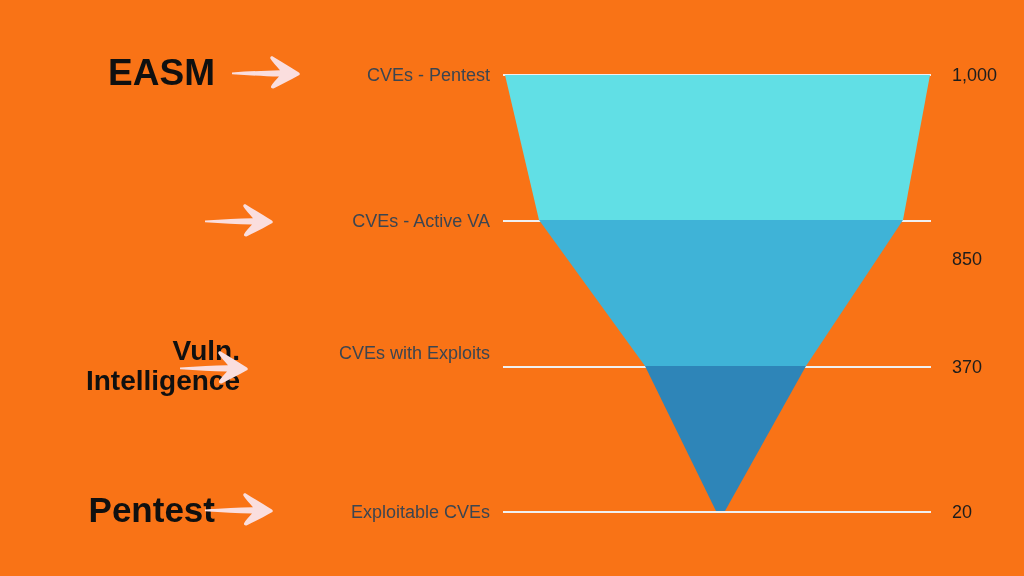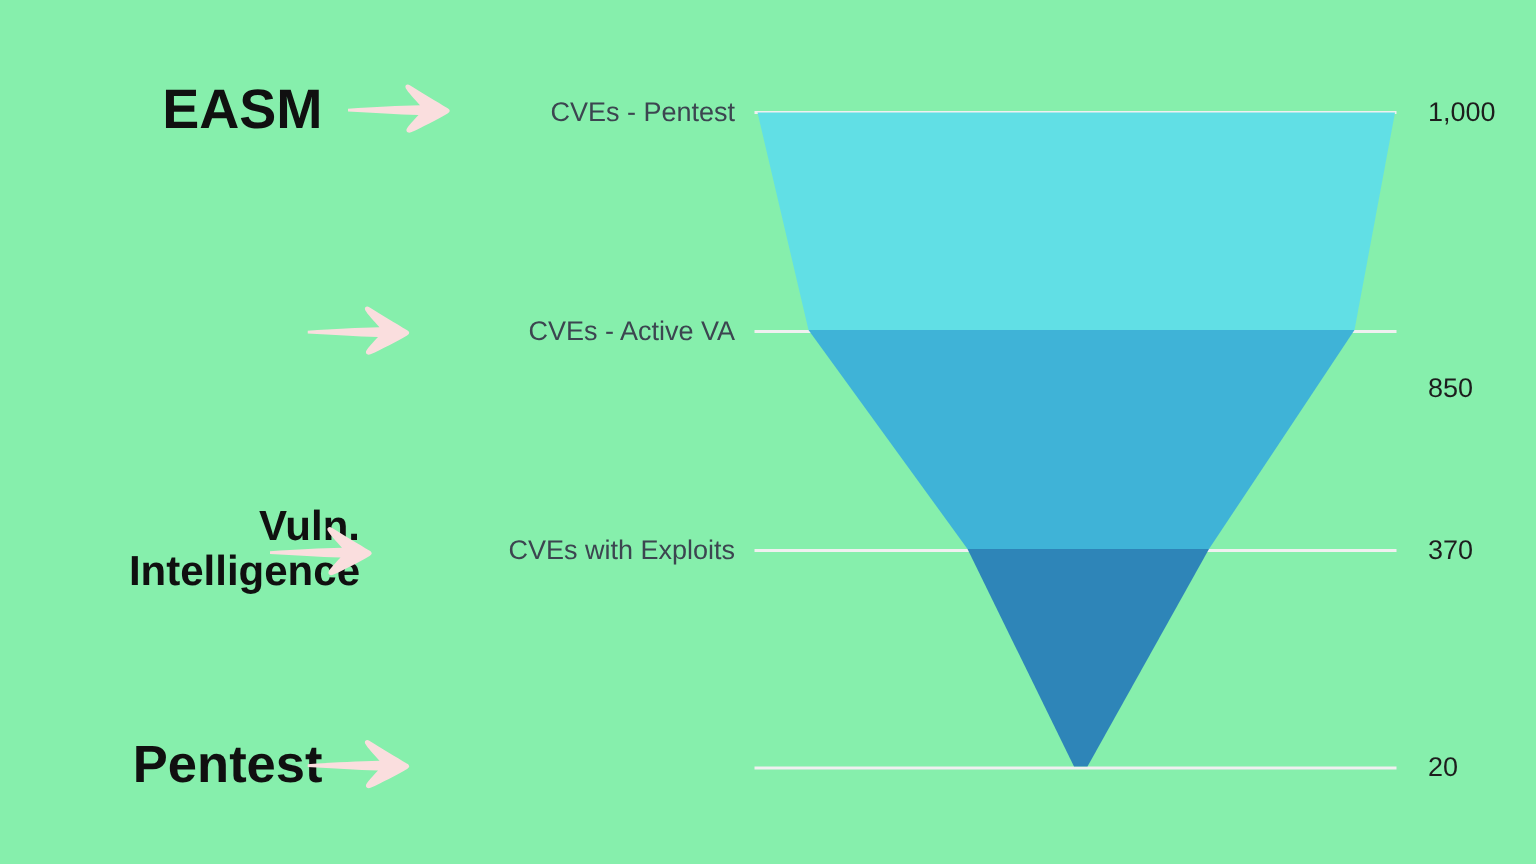--- a/index.html
+++ b/index.html
@@ -13,21 +13,21 @@
     height: 576px;
     overflow: hidden;
     font-family: "Liberation Sans", sans-serif;
     position: relative;
   }
 
   #stage {
     position: relative;
     width: 1024px;
     height: 576px;
-    background: #86efac;
+    background: #f97316;
   }
 
   .stage-label-box {
     position: absolute;
     left: 0;
     width: 215px;
     display: flex;
     align-items: center;
     justify-content: flex-end;
   }
@@ -134,32 +134,35 @@
 
   <div class="stage-label-box" style="top:320px; height:92px; width:240px;">
     <span class="stage-label-text" style="font-size:28px;">Vuln.
 Intelligence</span>
   </div>
   <div class="arrow-box" style="left:180px; top:350px;">
     <svg viewBox="0 0 75 34" xmlns="http://www.w3.org/2000/svg">
       <path d="M0 17.5 C18 16.2, 34 15.6, 48 15.2 C44 10.5, 40 6.5, 38.5 3.8 C37.6 2.1, 39.3 0.6, 41.2 1.8 C49 6.6, 59 12.6, 66.5 17.2 C68.3 18.3, 68.2 19.6, 66.4 20.6 C59 24.8, 49.5 29.8, 42 33.2 C40 34.1, 38.3 32.6, 39.2 30.9 C40.4 28.6, 43.6 25.4, 47 21.6 C33 21.4, 17 20.2, 0 19.3 Z" fill="#FADEDE"></path>
     </svg>
   </div>
-  <div class="row-label" style="left:190px; top:367px; width:300px;">
+  <div class="row-label" style="left:190px; top:353px; width:300px;">
     <span>CVEs with Exploits</span>
   </div>
   <div class="value-label" style="top:367px;">
     <span>370</span>
   </div>
 
   <div class="stage-label-box" style="top:485px; height:50px;">
     <span class="stage-label-text" style="font-size:35px;">Pentest</span>
   </div>
   <div class="arrow-box" style="left:205px; top:492px;">
     <svg viewBox="0 0 75 34" xmlns="http://www.w3.org/2000/svg">
       <path d="M0 17.5 C18 16.2, 34 15.6, 48 15.2 C44 10.5, 40 6.5, 38.5 3.8 C37.6 2.1, 39.3 0.6, 41.2 1.8 C49 6.6, 59 12.6, 66.5 17.2 C68.3 18.3, 68.2 19.6, 66.4 20.6 C59 24.8, 49.5 29.8, 42 33.2 C40 34.1, 38.3 32.6, 39.2 30.9 C40.4 28.6, 43.6 25.4, 47 21.6 C33 21.4, 17 20.2, 0 19.3 Z" fill="#FADEDE"></path>
     </svg>
   </div>
+  <div class="row-label" style="left:190px; top:512px; width:300px;">
+    <span>Exploitable CVEs</span>
+  </div>
   <div class="value-label" style="top:512px;">
     <span>20</span>
   </div>
 
 </div>
 
 </body></html>

